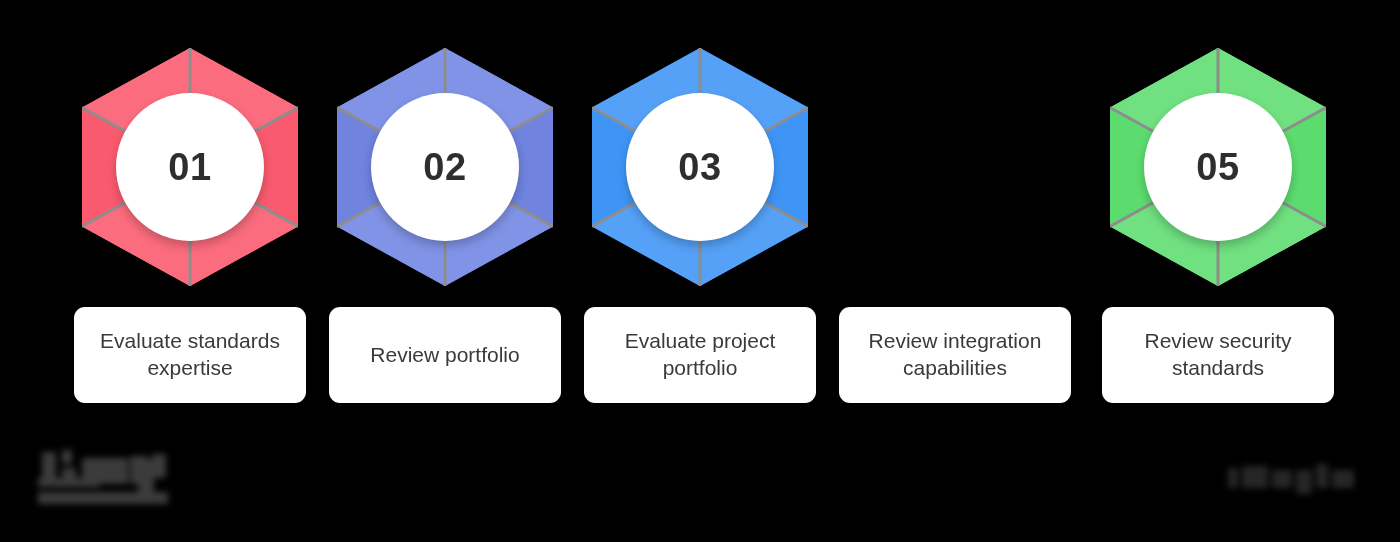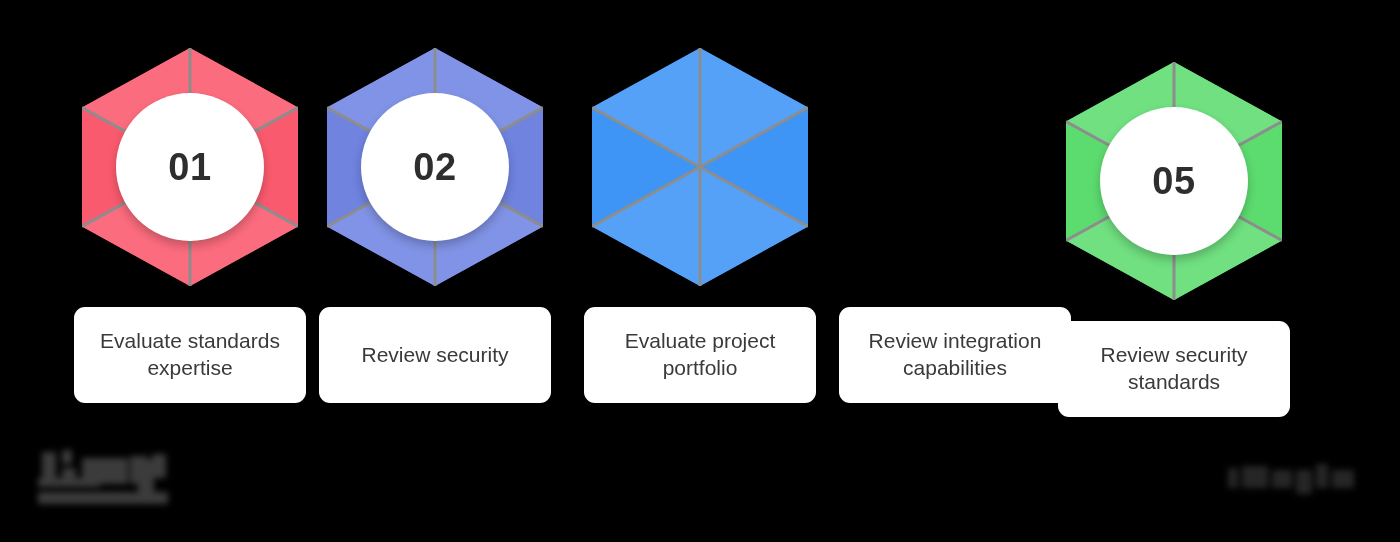--- a/index.html
+++ b/index.html
@@ -141,65 +141,68 @@
             <line x1="108" y1="119" x2="0" y2="59.5" stroke="#8d8d8d" stroke-width="3"></line>
           </svg>
           <div class="hex-circle">
             <span class="hex-number">01</span>
           </div>
         </div>
         <div class="card">
           <span class="card-text">Evaluate standards expertise</span>
         </div>
       </div>
-      <div class="step" style="left: 307px;">
+      <div class="step" style="left: 317px;">
         <div class="hex-wrap">
           <svg class="hex-svg" viewBox="0 0 216 238">
             <polygon points="108,0 216,59.5 216,178.5 108,238 0,178.5 0,59.5" fill="#6f83df"></polygon>
             <polygon points="0,59.5 108,0 216,59.5 108,119" fill="#8193e6"></polygon>
             <polygon points="216,178.5 108,238 0,178.5 108,119" fill="#8193e6"></polygon>
             <line x1="108" y1="119" x2="108" y2="0" stroke="#8d8d8d" stroke-width="3"></line>
             <line x1="108" y1="119" x2="216" y2="59.5" stroke="#8d8d8d" stroke-width="3"></line>
             <line x1="108" y1="119" x2="216" y2="178.5" stroke="#8d8d8d" stroke-width="3"></line>
             <line x1="108" y1="119" x2="108" y2="238" stroke="#8d8d8d" stroke-width="3"></line>
             <line x1="108" y1="119" x2="0" y2="178.5" stroke="#8d8d8d" stroke-width="3"></line>
             <line x1="108" y1="119" x2="0" y2="59.5" stroke="#8d8d8d" stroke-width="3"></line>
           </svg>
           <div class="hex-circle">
             <span class="hex-number">02</span>
           </div>
         </div>
         <div class="card">
-          <span class="card-text">Review security</span>
+          <span class="card-text">Review portfolio</span>
         </div>
       </div>
       <div class="step" style="left: 572px;">
         <div class="hex-wrap">
           <svg class="hex-svg" viewBox="0 0 216 238">
             <polygon points="108,0 216,59.5 216,178.5 108,238 0,178.5 0,59.5" fill="#3e95f5"></polygon>
             <polygon points="0,59.5 108,0 216,59.5 108,119" fill="#55a1f7"></polygon>
             <polygon points="216,178.5 108,238 0,178.5 108,119" fill="#55a1f7"></polygon>
             <line x1="108" y1="119" x2="108" y2="0" stroke="#8d8d8d" stroke-width="3"></line>
             <line x1="108" y1="119" x2="216" y2="59.5" stroke="#8d8d8d" stroke-width="3"></line>
             <line x1="108" y1="119" x2="216" y2="178.5" stroke="#8d8d8d" stroke-width="3"></line>
             <line x1="108" y1="119" x2="108" y2="238" stroke="#8d8d8d" stroke-width="3"></line>
             <line x1="108" y1="119" x2="0" y2="178.5" stroke="#8d8d8d" stroke-width="3"></line>
             <line x1="108" y1="119" x2="0" y2="59.5" stroke="#8d8d8d" stroke-width="3"></line>
           </svg>
+          <div class="hex-circle">
+            <span class="hex-number">03</span>
+          </div>
         </div>
         <div class="card">
           <span class="card-text">Evaluate project portfolio</span>
         </div>
       </div>
       <div class="step" style="left: 827px;">
         <div class="card">
           <span class="card-text">Review integration capabilities</span>
         </div>
       </div>
-      <div class="step" style="left: 1046px; margin-top: 14px;">
+      <div class="step" style="left: 1090px;">
         <div class="hex-wrap">
           <svg class="hex-svg" viewBox="0 0 216 238">
             <polygon points="108,0 216,59.5 216,178.5 108,238 0,178.5 0,59.5" fill="#5cdb6f"></polygon>
             <polygon points="0,59.5 108,0 216,59.5 108,119" fill="#70e080"></polygon>
             <polygon points="216,178.5 108,238 0,178.5 108,119" fill="#70e080"></polygon>
             <line x1="108" y1="119" x2="108" y2="0" stroke="#8d8d8d" stroke-width="3"></line>
             <line x1="108" y1="119" x2="216" y2="59.5" stroke="#8d8d8d" stroke-width="3"></line>
             <line x1="108" y1="119" x2="216" y2="178.5" stroke="#8d8d8d" stroke-width="3"></line>
             <line x1="108" y1="119" x2="108" y2="238" stroke="#8d8d8d" stroke-width="3"></line>
             <line x1="108" y1="119" x2="0" y2="178.5" stroke="#8d8d8d" stroke-width="3"></line>

